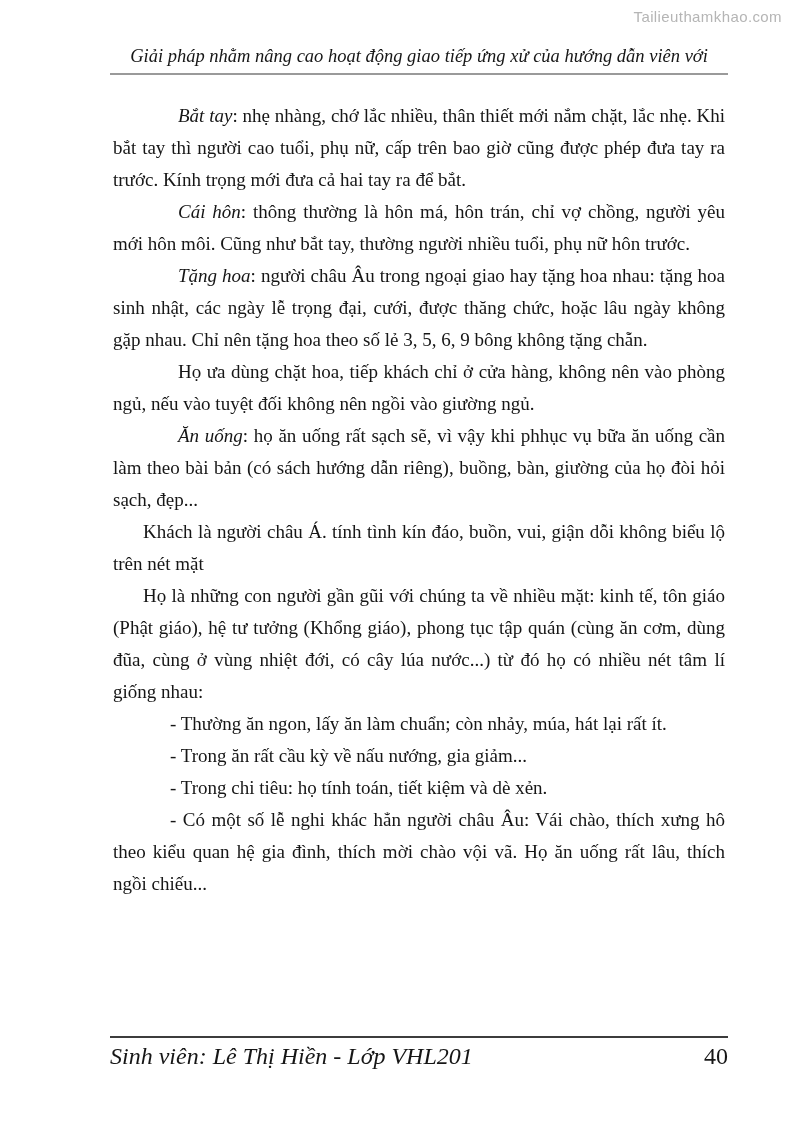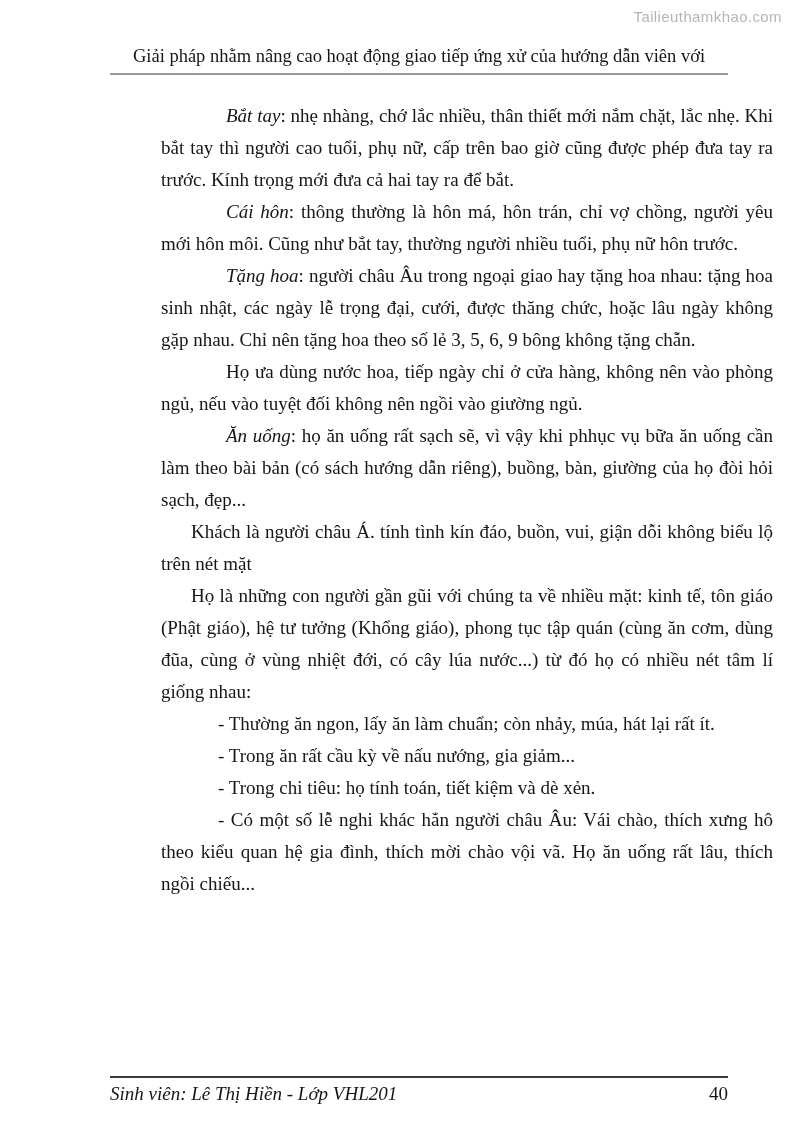--- a/index.html
+++ b/index.html
@@ -20,73 +20,73 @@
     font-family: "Liberation Sans", "DejaVu Sans", sans-serif;
     font-size: 15px;
     color: #b5b5b5;
     letter-spacing: 0.4px;
   }
 
   .doc-header {
     position: absolute;
     top: 44px; left: 110px; width: 618px;
     text-align: center;
+    font-style: italic;
     font-size: 18.5px;
     line-height: 24px;
     color: #161616;
     padding-bottom: 5px;
     border-bottom: 2px solid #9a9a9a;
   }
 
   .doc-body {
     position: absolute;
     top: 100px; left: 113px; width: 612px;
     font-size: 19px;
     line-height: 32px;
     text-align: justify;
     color: #161616;
-    margin-left: 48px;
   }
   .para { margin: 0; }
   .p-tab   { text-indent: 65px; }
   .p-small { text-indent: 30px; }
   .p-dash  { text-indent: 57px; }
   .lead-i  { font-style: italic; }
   .lead-bi { font-style: italic; font-weight: bold; }
 
   .doc-footer {
     position: absolute;
-    top: 1076px; left: 110px; width: 618px;
+    top: 1036px; left: 110px; width: 618px;
     border-top: 2px solid #3c3c3c;
     padding-top: 5px;
     display: flex;
     justify-content: space-between;
     align-items: baseline;
-    font-size: 19px;
+    font-size: 24px;
     color: #161616;
   }
   .footer-author { font-style: italic; }
   .footer-page { font-style: normal; }
 </style>
 </head>
 <body>
 
 <div class="page">
 
   <div class="watermark">Tailieuthamkhao.com</div>
 
   <div class="doc-header">
     <div>Giải pháp nhằm nâng cao hoạt động giao tiếp ứng xử của hướng dẫn viên với</div>
   </div>
 
   <div class="doc-body">
     <p class="para p-tab"><span class="lead-i">Bắt tay</span><span>: nhẹ nhàng, chớ lắc nhiều, thân thiết mới nắm chặt, lắc nhẹ. Khi bắt tay thì người cao tuổi, phụ nữ, cấp trên bao giờ cũng được phép đưa tay ra trước. Kính trọng mới đưa cả hai tay ra để bắt.</span></p>
     <p class="para p-tab"><span class="lead-i">Cái hôn</span><span>: thông thường là hôn má, hôn trán, chỉ vợ chồng, người yêu mới hôn môi. Cũng như bắt tay, thường người nhiều tuổi, phụ nữ hôn trước.</span></p>
     <p class="para p-tab"><span class="lead-i">Tặng hoa</span><span>: người châu Âu trong ngoại giao hay tặng hoa nhau: tặng hoa sinh nhật, các ngày lễ trọng đại, cưới, được thăng chức, hoặc lâu ngày không gặp nhau. Chỉ nên tặng hoa theo số lẻ 3, 5, 6, 9 bông không tặng chẵn.</span></p>
-    <p class="para p-tab"><span>Họ ưa dùng nước hoa, tiếp ngày chỉ ở cửa hàng, không nên vào phòng ngủ, nếu vào tuyệt đối không nên ngồi vào giường ngủ.</span></p>
+    <p class="para p-tab"><span>Họ ưa dùng chặt hoa, tiếp khách chỉ ở cửa hàng, không nên vào phòng ngủ, nếu vào tuyệt đối không nên ngồi vào giường ngủ.</span></p>
     <p class="para p-tab"><span class="lead-i">Ăn uống</span><span>: họ ăn uống rất sạch sẽ, vì vậy khi phhục vụ bữa ăn uống cần làm theo bài bản (có sách hướng dẫn riêng), buồng, bàn, giường của họ đòi hỏi sạch, đẹp...</span></p>
     <p class="para p-small"><span>Khách là người châu Á. tính tình kín đáo, buồn, vui, giận dỗi không biểu lộ trên nét mặt</span></p>
     <p class="para p-small"><span>Họ là những con người gần gũi với chúng ta về nhiều mặt: kinh tế, tôn giáo (Phật giáo), hệ tư tưởng (Khổng giáo), phong tục tập quán (cùng ăn cơm, dùng đũa, cùng ở vùng nhiệt đới, có cây lúa nước...) từ đó họ có nhiều nét tâm lí giống nhau:</span></p>
     <p class="para p-dash"><span>- Thường ăn ngon, lấy ăn làm chuẩn; còn nhảy, múa, hát lại rất ít.</span></p>
     <p class="para p-dash"><span>- Trong ăn rất cầu kỳ về nấu nướng, gia giảm...</span></p>
     <p class="para p-dash"><span>- Trong chi tiêu: họ tính toán, tiết kiệm và dè xẻn.</span></p>
     <p class="para p-dash"><span>- Có một số lễ nghi khác hẳn người châu Âu: Vái chào, thích xưng hô theo kiểu quan hệ gia đình, thích mời chào vội vã. Họ ăn uống rất lâu, thích ngồi chiếu...</span></p>
   </div>
 
   <div class="doc-footer">

